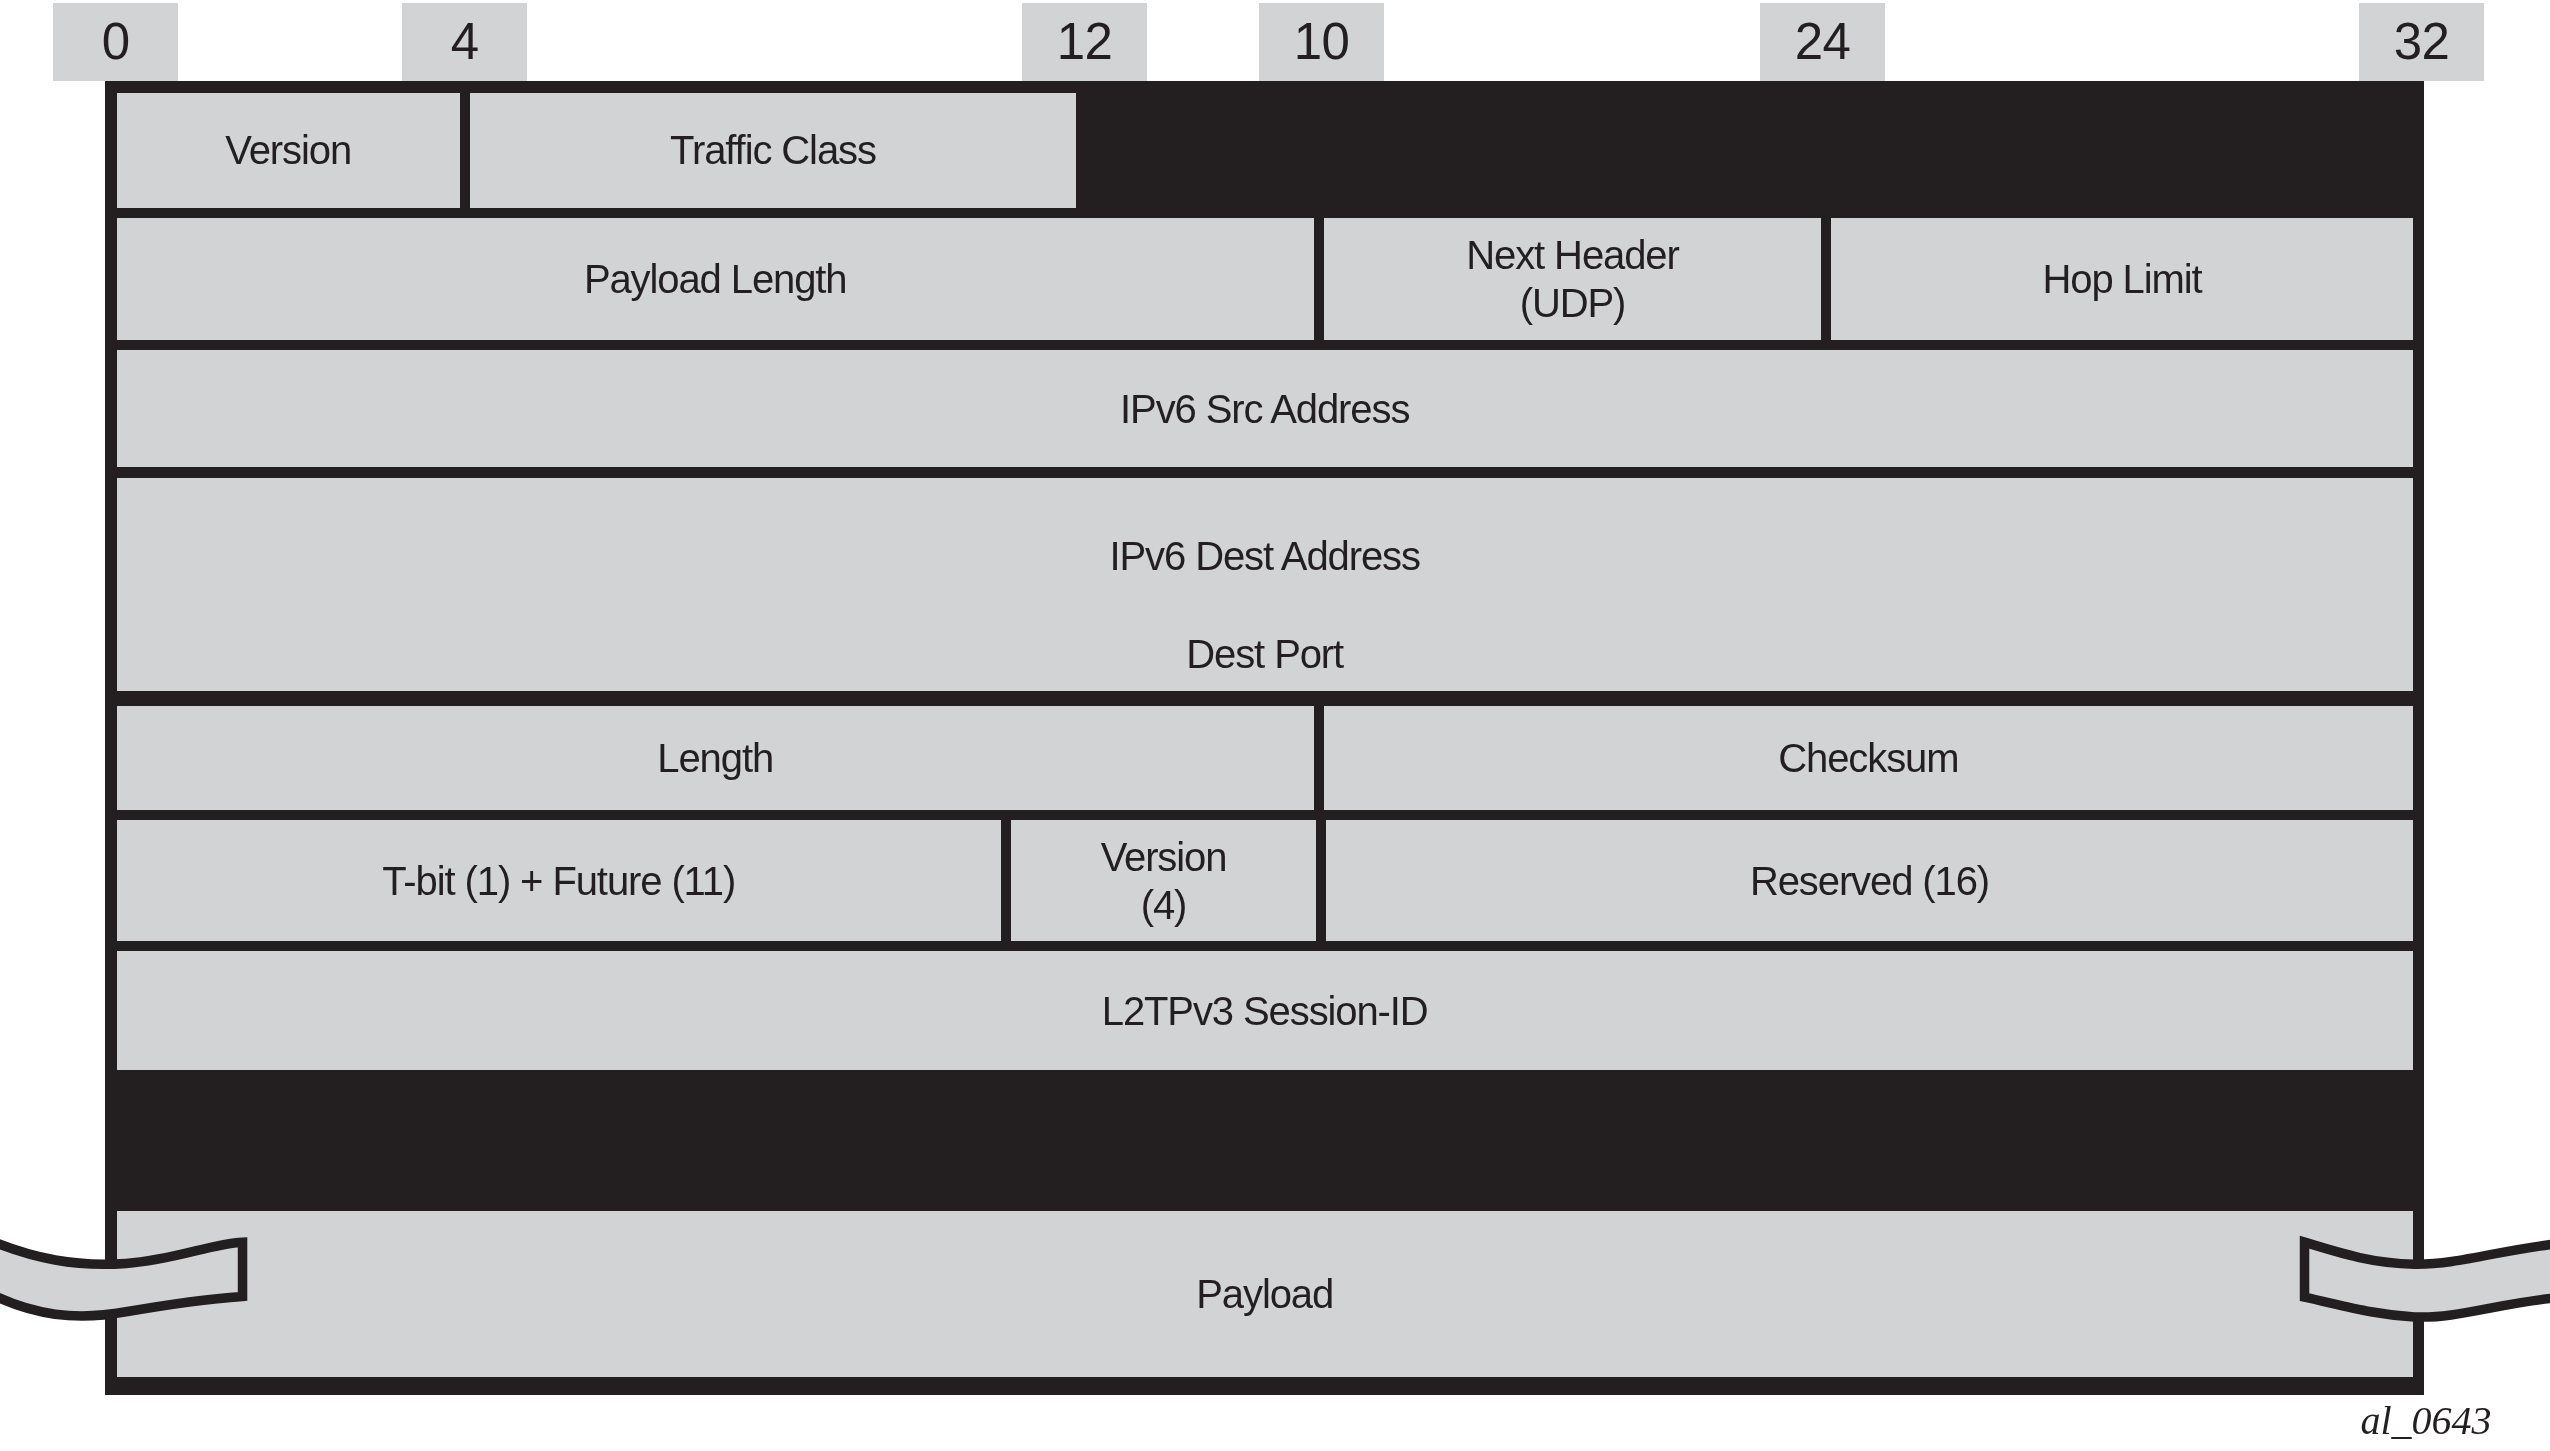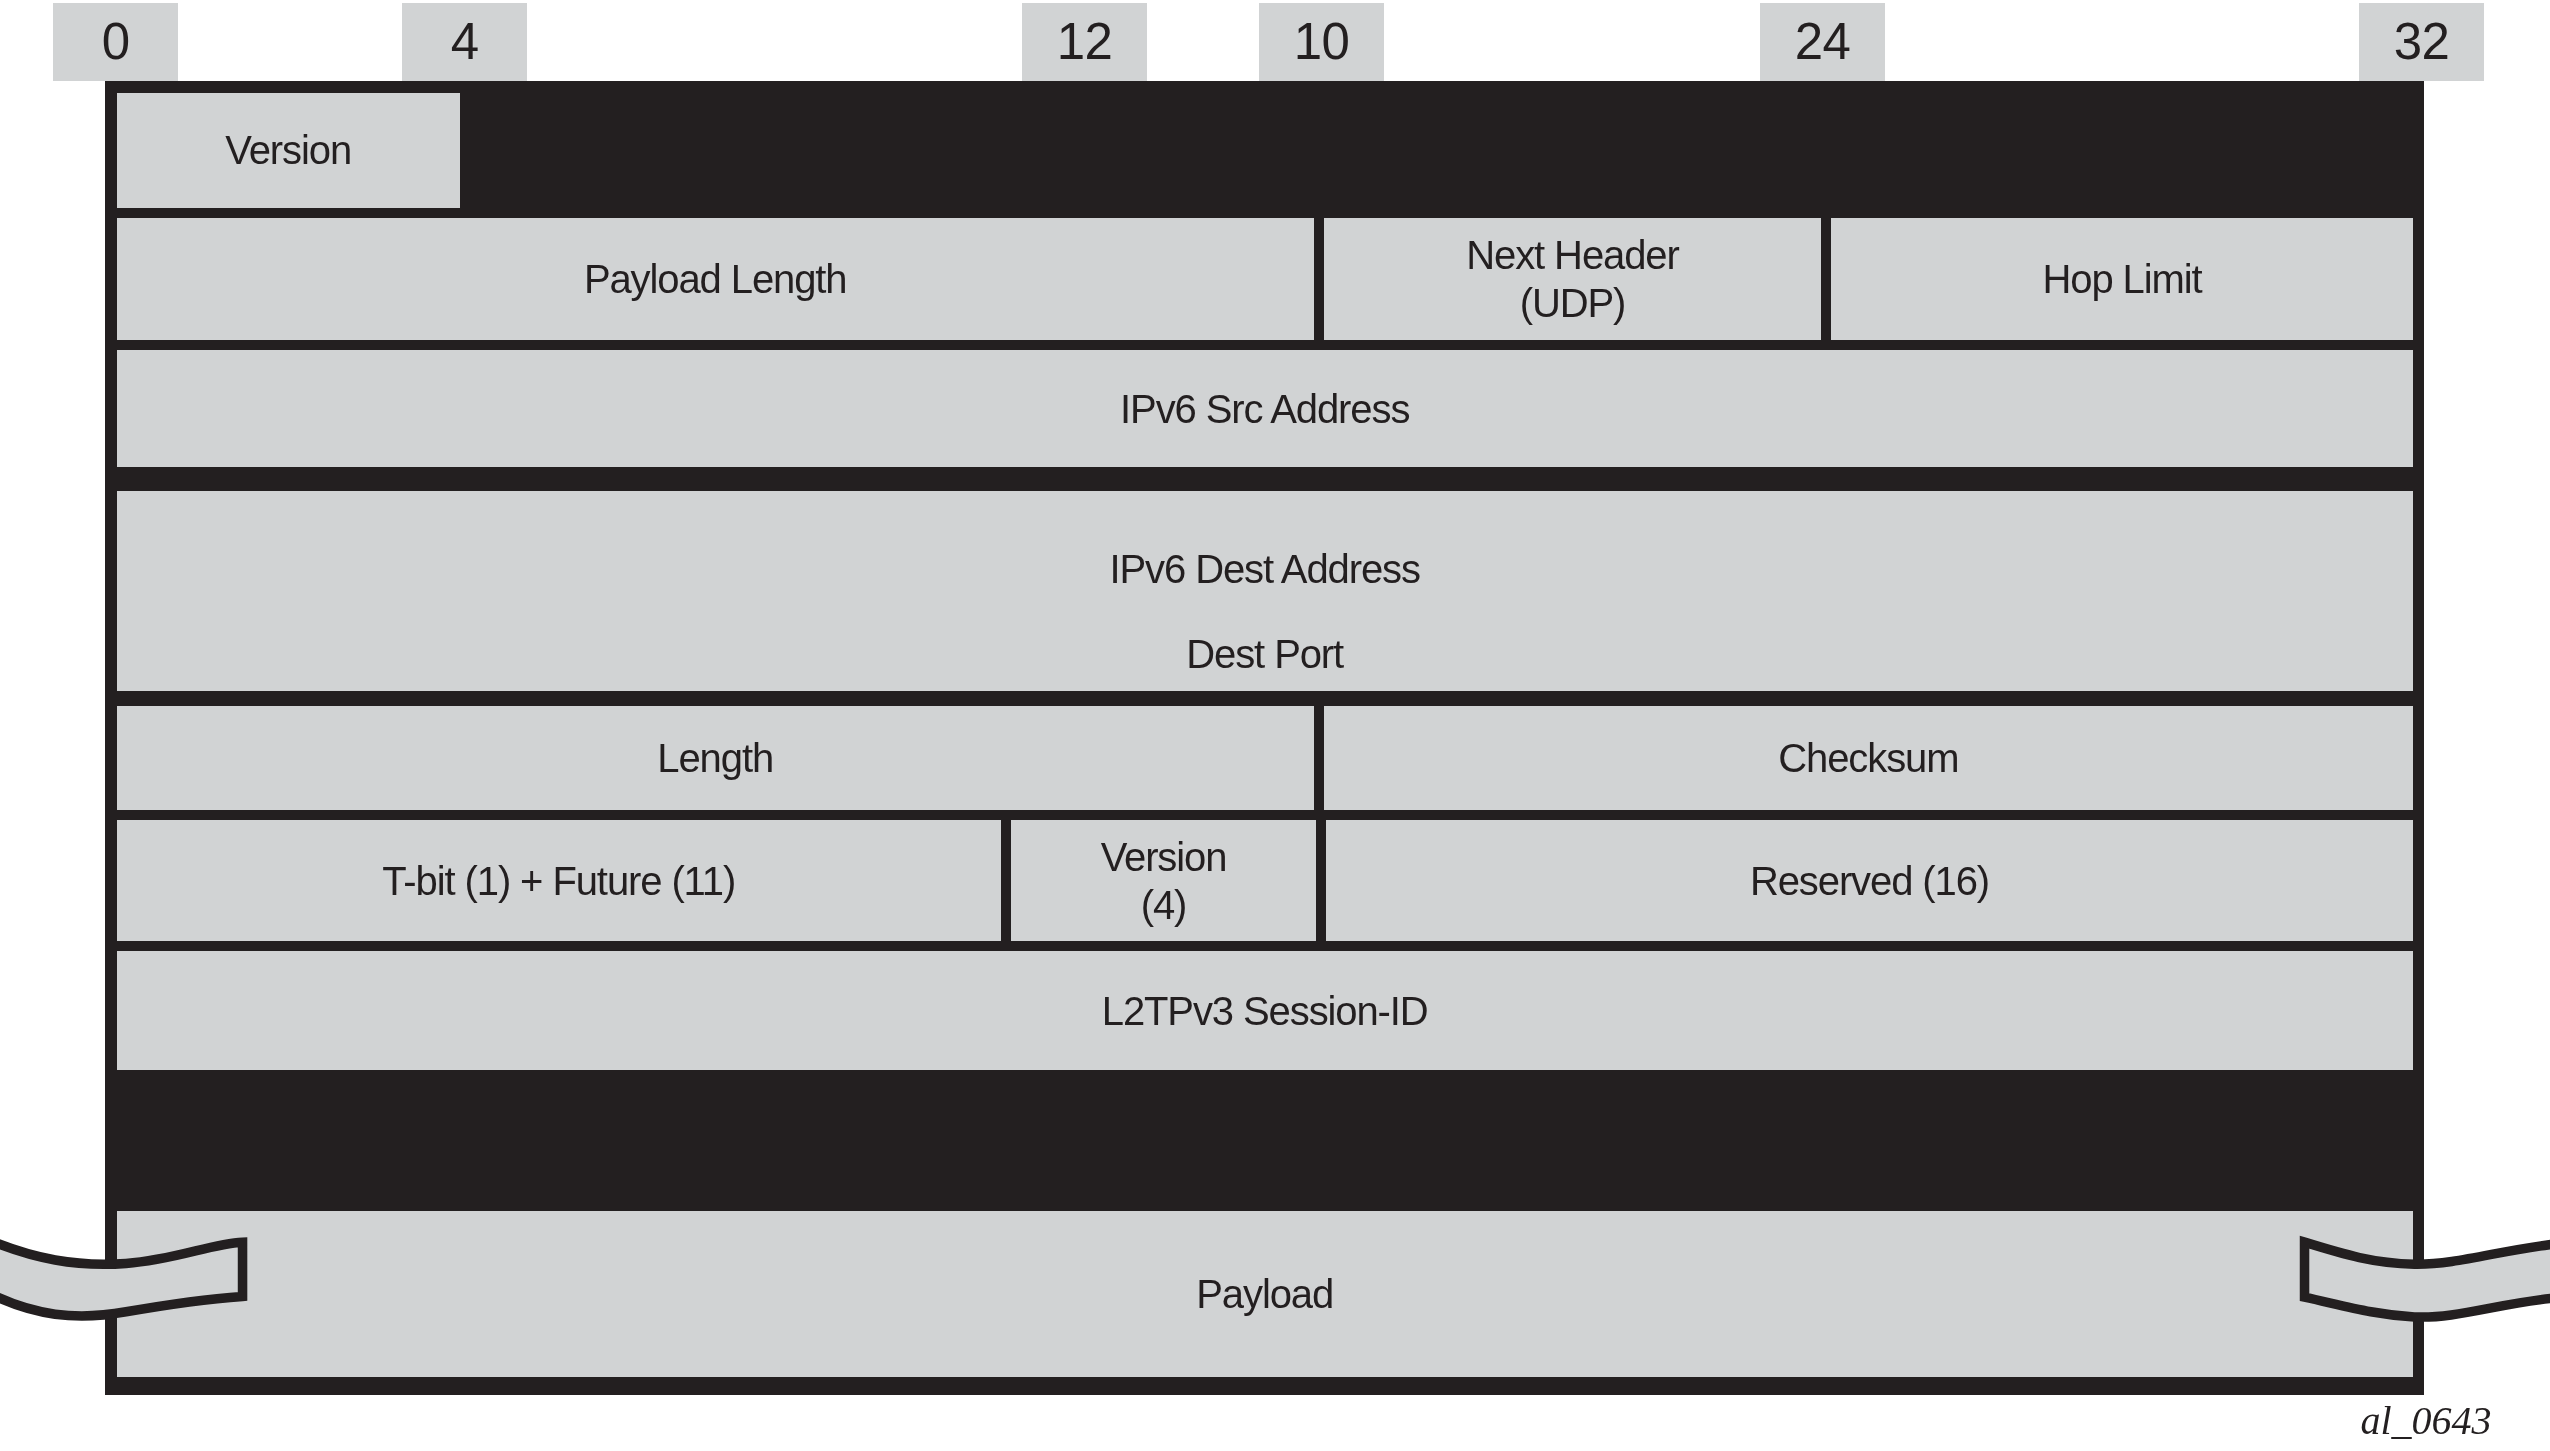--- a/index.html
+++ b/index.html
@@ -91,34 +91,35 @@
     <div class="tick" style="left:1022px">12</div>
     <div class="tick" style="left:1259px">10</div>
     <div class="tick" style="left:1760px">24</div>
     <div class="tick" style="left:2359px">32</div>
   </div>
 
   <div class="diagram">
 
     <div class="row" style="top:11.7px;height:115px">
       <div class="cell" style="width:343px">Version</div>
+      <div class="cell" style="width:606px">Traffic Class</div>
     </div>
 
     <div class="row" style="top:137px;height:122px">
       <div class="cell" style="width:1197px">Payload Length</div>
       <div class="cell" style="width:497px">Next Header
 (UDP)</div>
       <div class="cell grow">Hop Limit</div>
     </div>
 
     <div class="row" style="top:269px;height:117px">
       <div class="cell grow">IPv6 Src Address</div>
     </div>
 
-    <div class="row" style="top:410px;height:156px">
+    <div class="row" style="top:397px;height:156px">
       <div class="cell grow">IPv6 Dest Address</div>
     </div>
 
     <div class="row" style="top:535px;height:75px">
       <div class="cell grow">Dest Port</div>
     </div>
 
     <div class="row" style="top:625px;height:104px">
       <div class="cell" style="width:1197px">Length</div>
       <div class="cell grow">Checksum</div>

